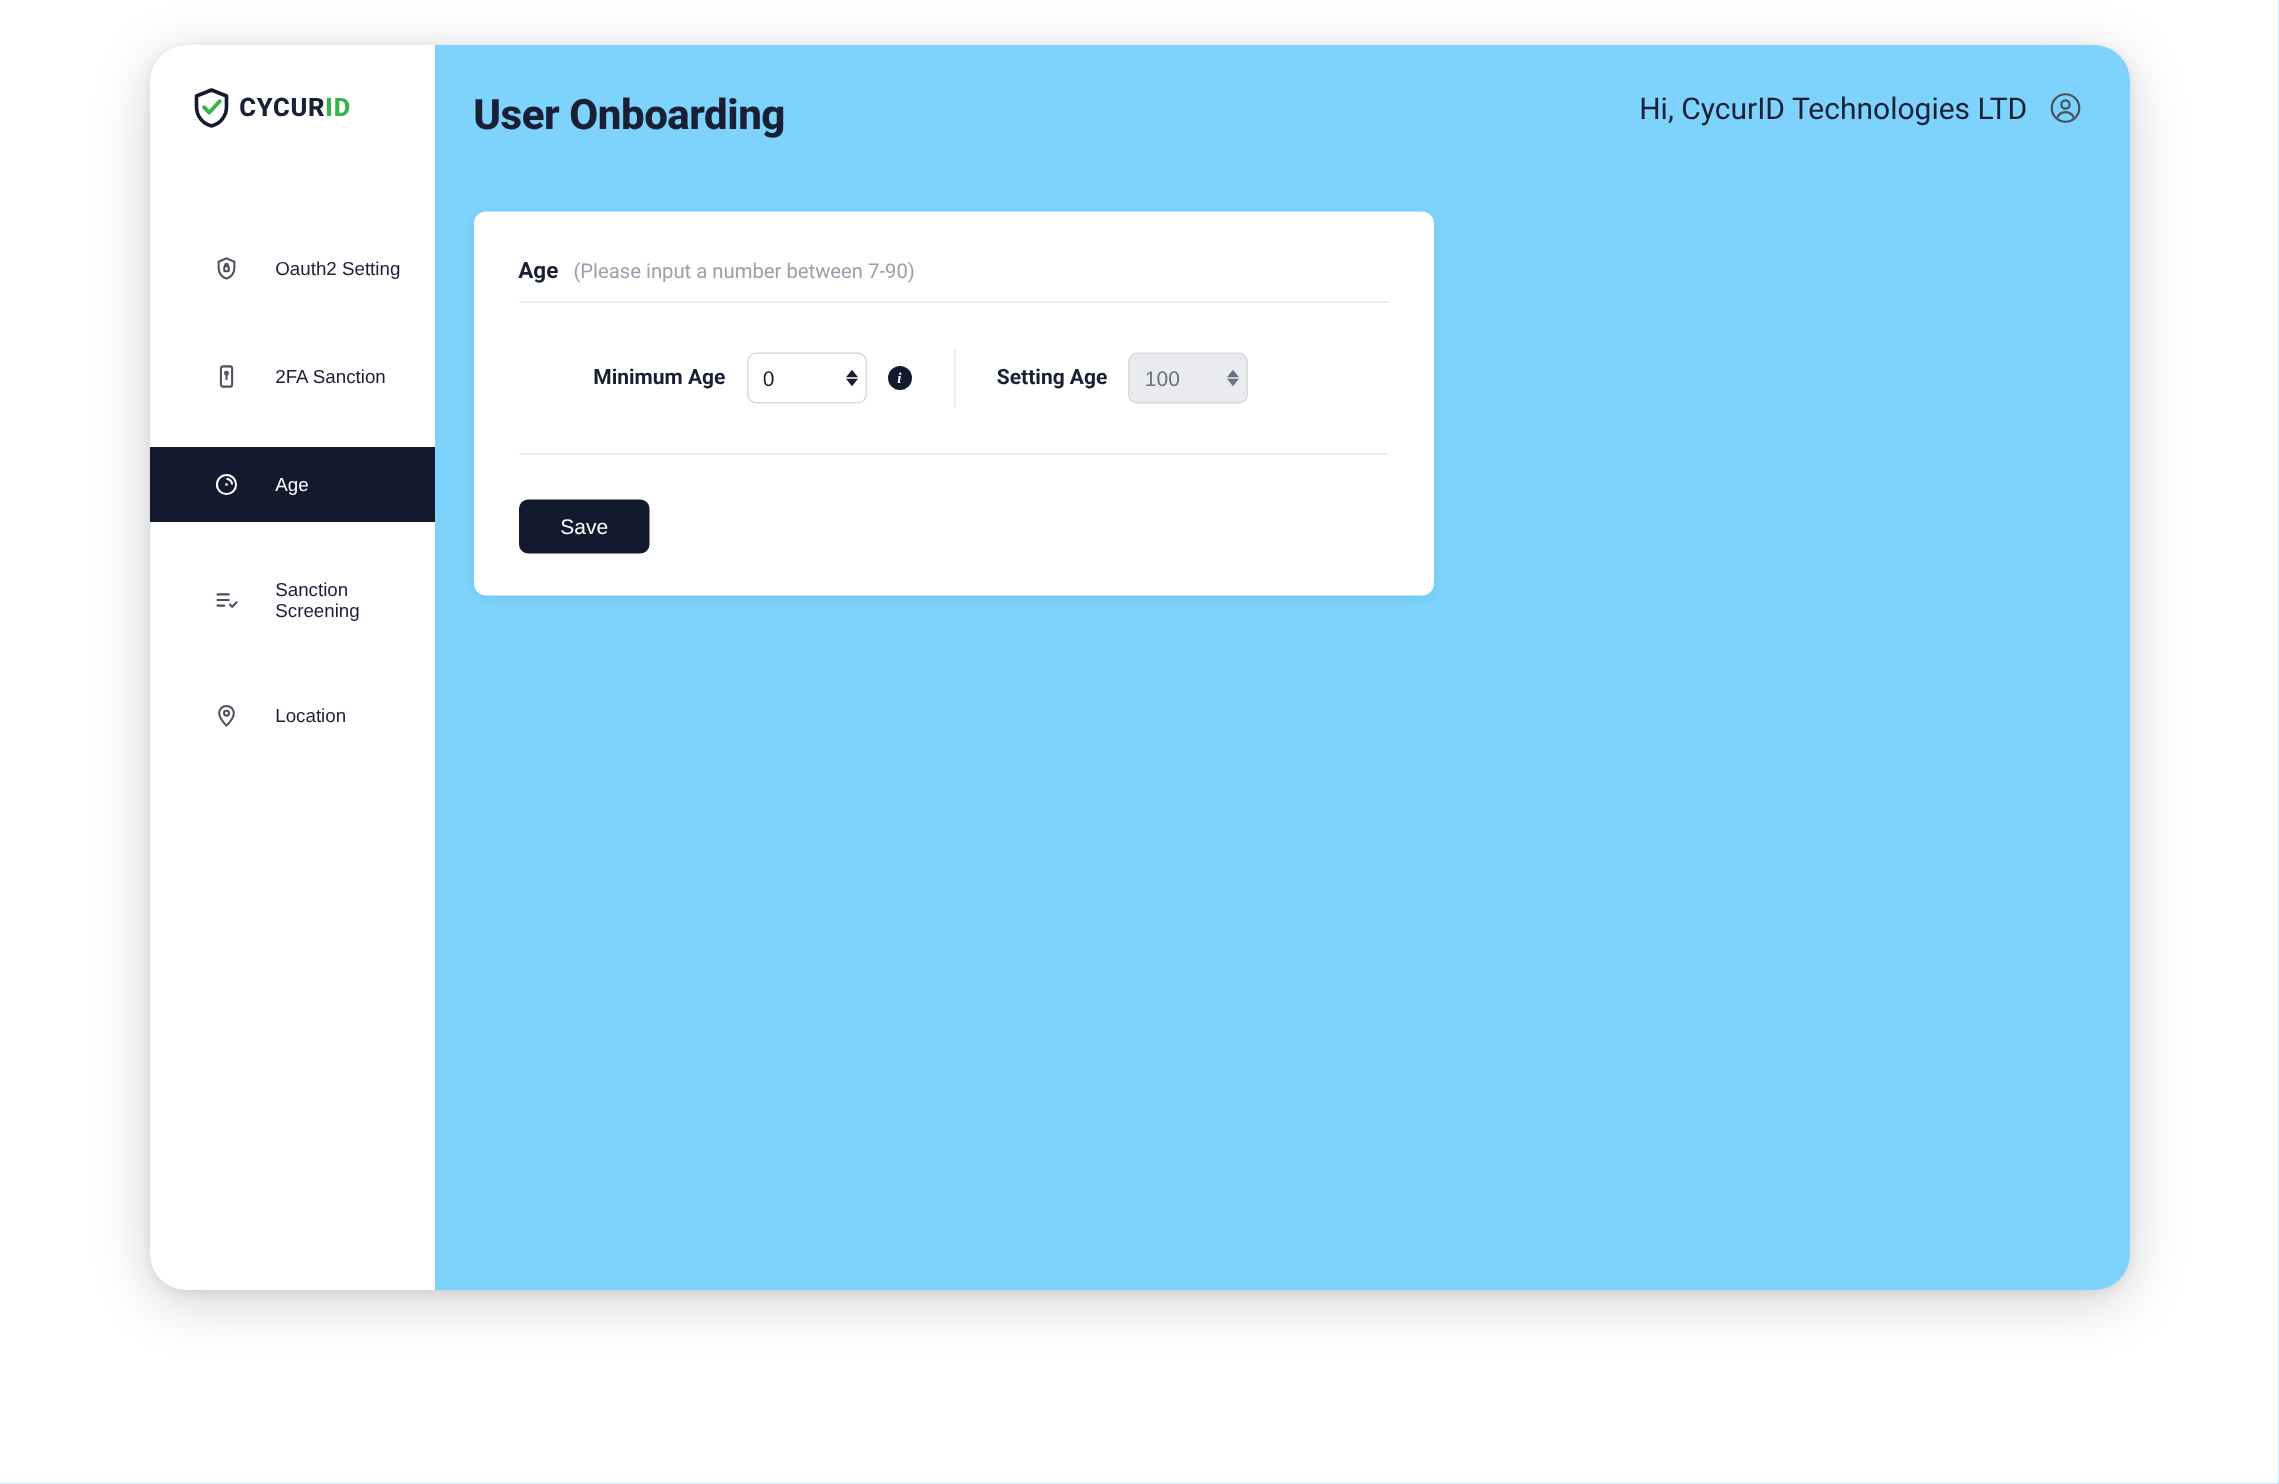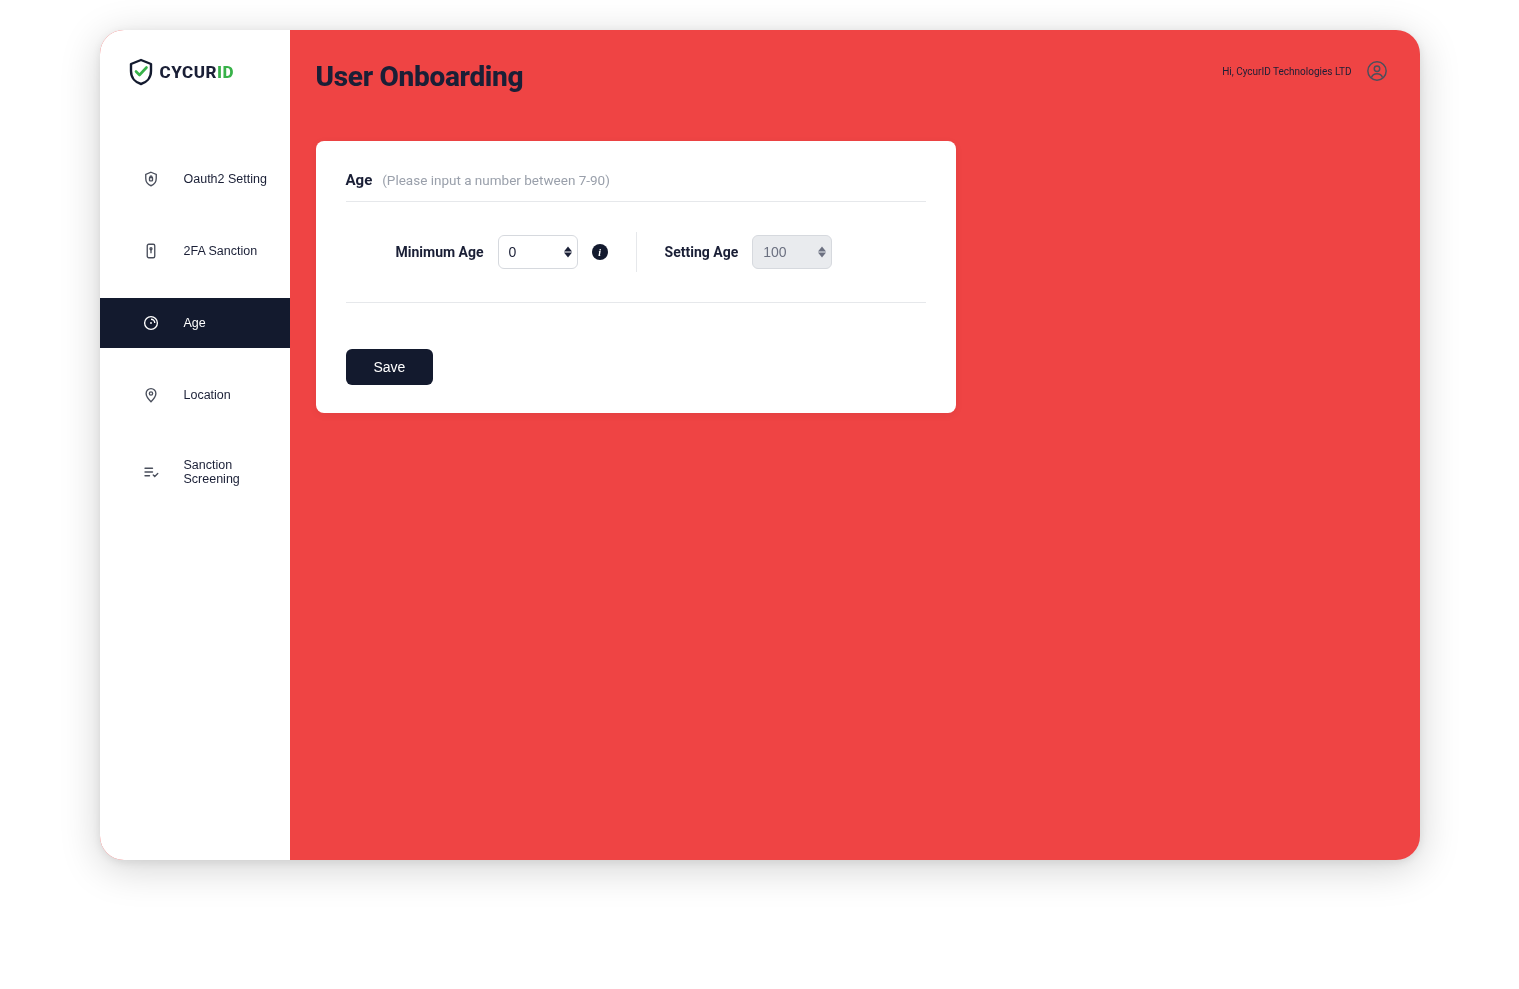--- a/index.html
+++ b/index.html
@@ -11,21 +11,21 @@
     color: #1a1f36;
   }
   .window {
     width: 1320px;
     height: 830px;
     margin: 0 auto;
     border-radius: 24px;
     box-shadow: 0 8px 40px rgba(0,0,0,0.18), 0 2px 8px rgba(0,0,0,0.08);
     overflow: hidden;
     display: flex;
-    background: #ef4444;
+    background: #7dd3fc;
   }
   
   .sidebar {
     width: 190px;
     background: #fff;
     display: flex;
     flex-direction: column;
     flex-shrink: 0;
   }
   .logo-wrap {
@@ -87,21 +87,21 @@
     font-size: 28px;
     font-weight: 800;
     color: #1a1f36;
     letter-spacing: -0.3px;
   }
   .topbar-right {
     display: flex;
     align-items: center;
     gap: 14px;
   }
-  .greeting { font-size: 10px; color:#1a1f36; }
+  .greeting { font-size: 20px; color:#1a1f36; }
   .avatar-icon {
     width: 22px; height:22px;
     display:flex; align-items:center; justify-content:center;
   }
 
   
   .card {
     width: 640px;
     background:#fff;
     border-radius: 8px;
@@ -117,21 +117,21 @@
     margin-bottom: 30px;
   }
   .card-section-title { font-size:15px; font-weight:700; color:#1a1f36; }
   .card-hint { font-size:13.5px; color:#9aa0ab; font-weight:400; }
 
   .age-row {
     display:flex;
     align-items:center;
     padding: 0 0 30px 50px;
     border-bottom: 1px solid #e6e8eb;
-    margin-bottom: 30px;
+    margin-bottom: 14px;
   }
   .age-group {
     display:flex;
     align-items:center;
     gap: 14px;
   }
   .age-label { font-size:14px; font-weight:700; color:#1a1f36; }
   .num-input {
     position:relative;
     width: 80px;
@@ -240,38 +240,38 @@
             <circle cx="12" cy="12" r="8.5"></circle>
             <path d="M12 7 a5 5 0 0 1 5 5"></path>
             <circle cx="12" cy="12" r="1.2" fill="#fff" stroke="none"></circle>
           </svg>
         </span>
         <span>Age</span>
       </button>
 
       <button class="nav-item">
         <span class="nav-icon">
-          <svg width="18" height="18" viewBox="0 0 24 24" fill="none" stroke-width="1.8">
-            <path d="M12 21 C12 21 5.5 14.5 5.5 10 a6.5 6.5 0 1 1 13 0 C18.5 14.5 12 21 12 21 Z"></path>
-            <circle cx="12" cy="10" r="2.2"></circle>
-          </svg>
-        </span>
-        <span>Location</span>
-      </button>
-
-      <button class="nav-item">
-        <span class="nav-icon">
           <svg width="18" height="18" viewBox="0 0 24 24" fill="none" stroke-width="1.8" stroke-linecap="round">
             <path d="M4 7 H14"></path>
             <path d="M4 12 H14"></path>
             <path d="M4 17 H10"></path>
             <path d="M15 16 L17 18 L21 14"></path>
           </svg>
         </span>
         <span>Sanction Screening</span>
+      </button>
+
+      <button class="nav-item">
+        <span class="nav-icon">
+          <svg width="18" height="18" viewBox="0 0 24 24" fill="none" stroke-width="1.8">
+            <path d="M12 21 C12 21 5.5 14.5 5.5 10 a6.5 6.5 0 1 1 13 0 C18.5 14.5 12 21 12 21 Z"></path>
+            <circle cx="12" cy="10" r="2.2"></circle>
+          </svg>
+        </span>
+        <span>Location</span>
       </button>
 
 
     </nav>
   </aside>
 
   <main class="main">
     <div class="topbar">
       <h1 class="page-title">User Onboarding</h1>
       <div class="topbar-right">

